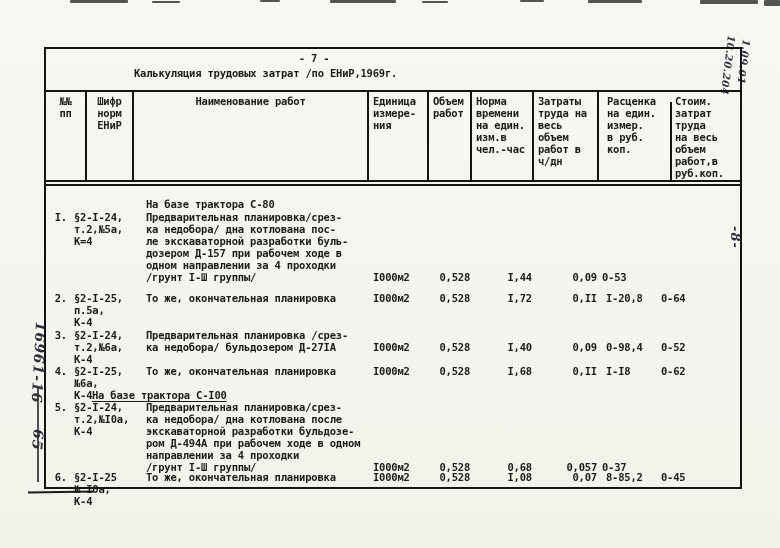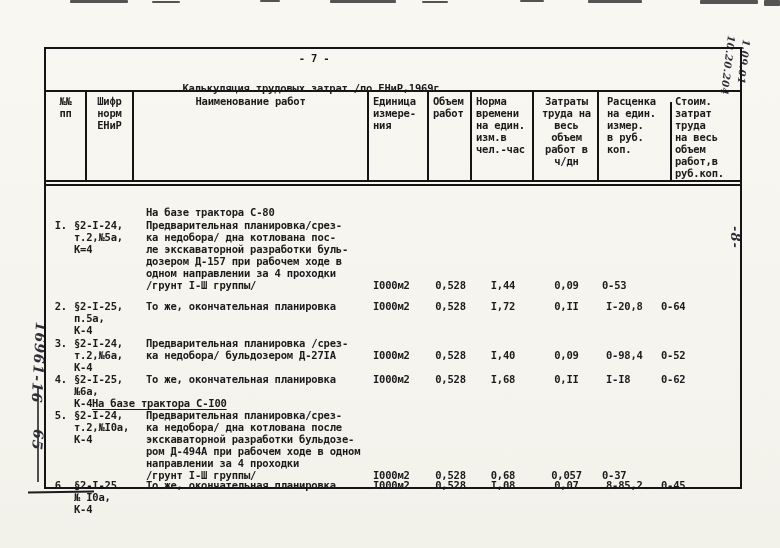--- a/index.html
+++ b/index.html
@@ -6,47 +6,47 @@
   .canvas{position:relative;width:780px;height:548px;background:#f7f6f1;overflow:hidden;color:#1b1b1b;
           background:linear-gradient(180deg,#f8f7f2 0%,#f5f4ee 60%,#f2f1ea 100%);}
   .tw{font-family:"DejaVu Sans Mono",monospace;font-weight:700;font-size:10.5px;line-height:12px;letter-spacing:-0.2px;}
   .hand{font-family:"DejaVu Serif",serif;font-style:italic;color:#2e2e38;}
 
   
   .frame{position:absolute;left:44px;top:47px;width:698px;height:442px;border:2px solid #141414;box-sizing:border-box;}
 
   .title-area{height:41px;position:relative;}
   .pageno{position:absolute;left:88px;top:3px;width:360px;text-align:center;}
-  .doctitle{position:absolute;left:88px;top:33px;width:360px;text-align:center;}
+  .doctitle{position:absolute;left:88px;top:18px;width:360px;text-align:left;}
 
   .hgrid{display:grid;grid-template-columns:41px 47px 235px 60px 43px 62px 65px 72px 69px;}
   .bgrid{display:grid;grid-template-columns:26px 62px 235px 60px 43px 62px 65px 59px 82px;}
 
   .thead{border-top:2px solid #141414;border-bottom:2px solid #141414;height:92px;box-sizing:border-box;}
   .hcell{border-right:2px solid #141414;box-sizing:border-box;padding:3px 2px 0 4px;white-space:pre-line;position:relative;}
   .hcell.center{text-align:center;padding-left:2px;}
   .hcell.nobr{border-right:none;}
   .hcell.partial::before{content:"";position:absolute;left:-1px;top:10px;bottom:0;width:2px;background:#141414;}
   .dline{height:2px;border-bottom:2px solid #141414;}
 
   .tbody{position:relative;}
   .c{padding:0 2px;box-sizing:border-box;}
   .num{text-align:right;padding-right:5px;}
   .code{white-space:pre-line;padding-left:2px;}
   .name{white-space:pre-line;padding-left:12px;}
   .val{align-self:start;}
   .u-cell{padding-left:4px;}
-  .ctr{text-align:center;}
+  .ctr{text-align:right;}
   .rate-cell{padding-left:7px;}
   .cost-cell{padding-left:3px;}
   .vp1{padding-top:12px;}
   .vp5{padding-top:60px;}
 
   .section-row{white-space:pre;}
-  .secA{margin-top:20px;margin-left:100px;}
+  .secA{margin-top:12px;margin-left:100px;}
   .secB{margin-top:-12px;margin-left:46px;text-decoration:underline;text-underline-offset:2px;}
   .r1{margin-top:1px;} .r2{margin-top:9px;} .r3{margin-top:1px;} .r4{margin-top:0;}
   .r5{margin-top:0;} .r6{margin-top:-2px;}
 
   
   .rot{position:absolute;transform-origin:0 0;transform:rotate(91deg);white-space:nowrap;}
   .lm1{left:47px;top:322px;font-size:14px;letter-spacing:1px;transform:rotate(93deg);}
   .lm2{left:45px;top:430px;font-size:14px;letter-spacing:1px;transform:rotate(96deg);}
   .rt1{left:737px;top:36px;font-size:10px;letter-spacing:0.5px;transform:rotate(97deg);}
   .rt2{left:752px;top:40px;font-size:10px;letter-spacing:0.5px;transform:rotate(97deg);}
@@ -99,21 +99,21 @@
       <div class="hcell">Единица
 измере-
 ния</div>
       <div class="hcell">Объем
 работ</div>
       <div class="hcell">Норма
 времени
 на един.
 изм.в
 чел.-час</div>
-      <div class="hcell nobr" style="border-right:2px solid #141414;text-align:center;">Затраты
+      <div class="hcell nobr" style="border-right:2px solid #141414;">Затраты
 труда на
 весь
 объем
 работ в
 ч/дн</div>
       <div class="hcell nobr" style="padding-left:8px;">Расценка
 на един.
 измер.
 в руб.
 коп.</div>

